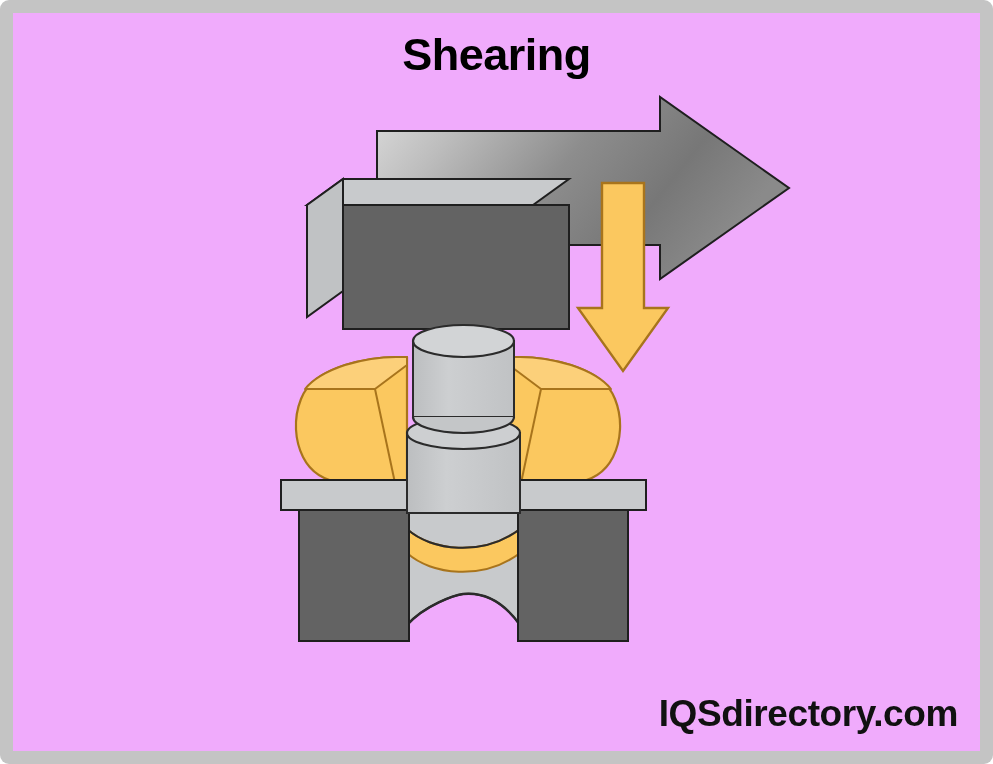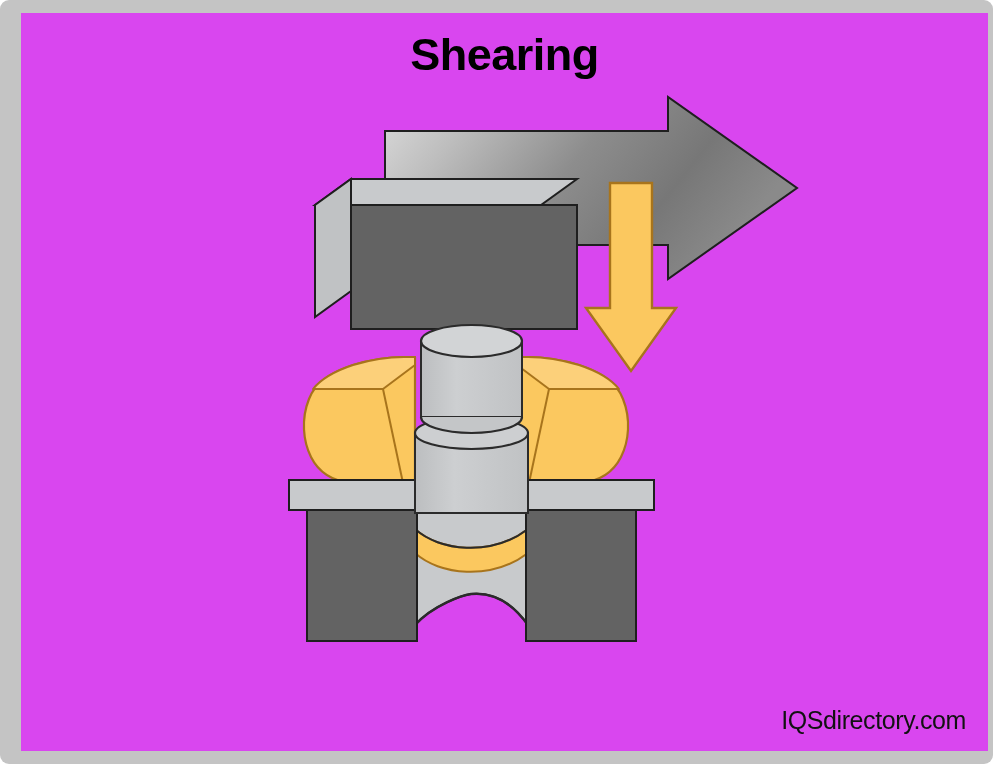--- a/index.html
+++ b/index.html
@@ -20,43 +20,42 @@
     height: 764px;
     box-sizing: border-box;
     background: #c4c4c4;
     border-radius: 9px;
     padding: 13px;
   }
   #figure-canvas {
     position: relative;
     width: 100%;
     height: 100%;
-    background: #d946ef;
+    background: #f0abfc;
     box-sizing: border-box;
     overflow: hidden;
-    margin-left: 8px;
   }
   #figure-title {
     position: absolute;
     top: 16px;
     left: 0;
     width: 100%;
     text-align: center;
     font-size: 45px;
     font-weight: bold;
     color: #000000;
     letter-spacing: -0.5px;
     font-family: "Liberation Sans", sans-serif;
   }
   #figure-watermark {
     position: absolute;
     right: 22px;
     bottom: 16px;
-    font-size: 25px;
-    font-weight: normal;
+    font-size: 37px;
+    font-weight: bold;
     color: #111111;
     letter-spacing: -0.4px;
     font-family: "Liberation Sans", sans-serif;
   }
   #diagram-svg {
     position: absolute;
     left: 0;
     top: 0;
     width: 100%;
     height: 100%;

